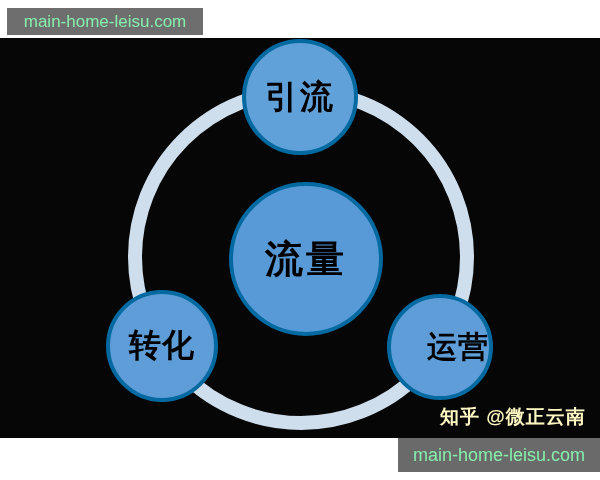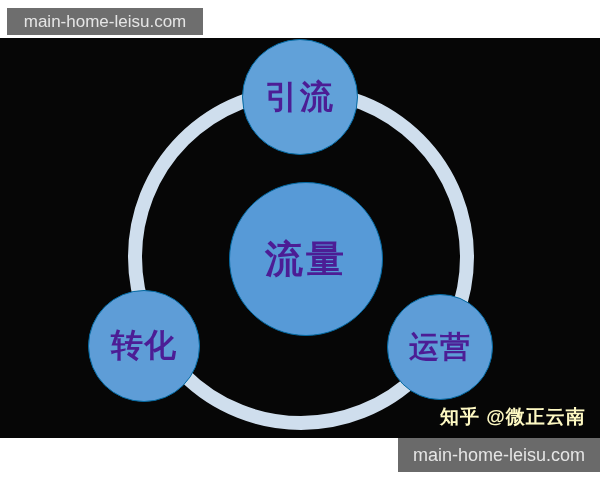--- a/index.html
+++ b/index.html
@@ -32,73 +32,74 @@
     left: 0;
     top: 0;
     width: 600px;
     height: 400px;
     display: block;
   }
   .node {
     position: absolute;
     border-radius: 50%;
     background: #5b9bd5;
-    border: 1px solid #0369a1;
+    border: 4px solid #0369a1;
     display: flex;
     align-items: center;
     justify-content: center;
-    color: #4c1d95;
+    color: #000000;
     font-weight: bold;
     text-align: center;
   }
   .node-top {
     left: 242px; top: 1px;
     width: 116px; height: 116px;
     font-size: 33px;
     letter-spacing: 2px;
     background: #61a1d9;
   }
   .node-center {
     left: 229px; top: 144px;
     width: 154px; height: 154px;
     font-size: 38px;
     line-height: 1.22;
     letter-spacing: 3px;
     background: #579ad7;
     flex-direction: column;
   }
   .node-bottom-left {
-    left: 88px; top: 252px;
+    left: 106px; top: 252px;
     width: 112px; height: 112px;
     font-size: 32px;
     letter-spacing: 1px;
     background: #5e9dd7;
   }
   .node-bottom-right {
     left: 387px; top: 256px;
     width: 106px; height: 106px;
     font-size: 30px;
     letter-spacing: 1px;
     background: #5e9dd7;
+    justify-content: flex-end;
   }
   .attribution {
     position: absolute;
     left: 440px;
     top: 366px;
     width: 150px;
     color: #fef9c3;
     font-size: 19px;
     font-weight: 600;
     letter-spacing: 1px;
     white-space: nowrap;
   }
   .watermark {
     position: absolute;
     background: #6e6e6e;
-    color: #e5e5e5;
+    color: #86efac;
     display: flex;
     align-items: center;
     justify-content: center;
     white-space: nowrap;
   }
   .watermark-top {
     left: 7px; top: 8px;
     width: 196px; height: 27px;
     font-size: 17px;
   }

